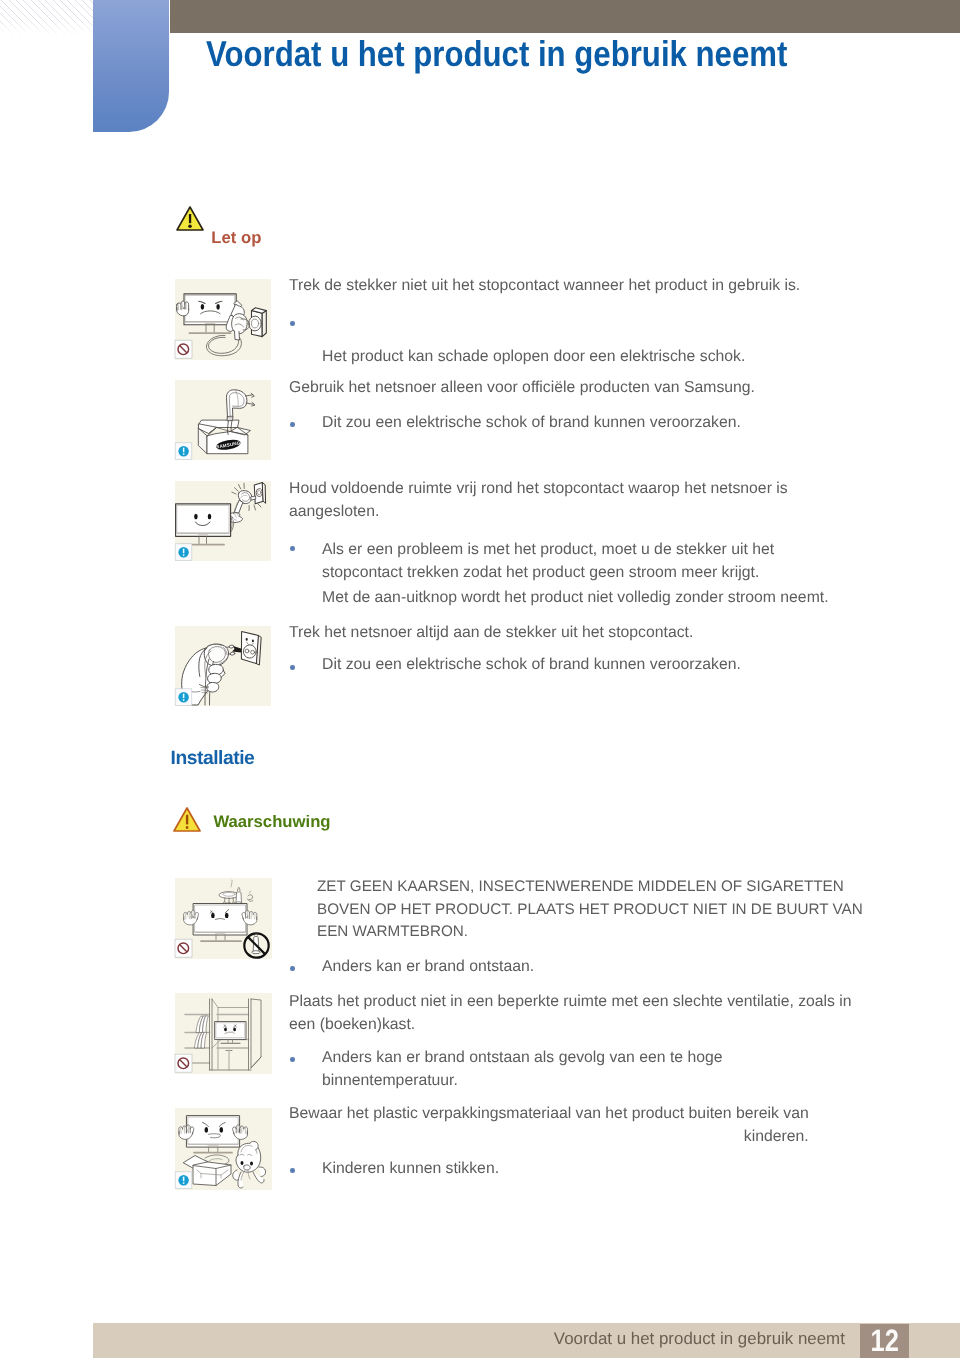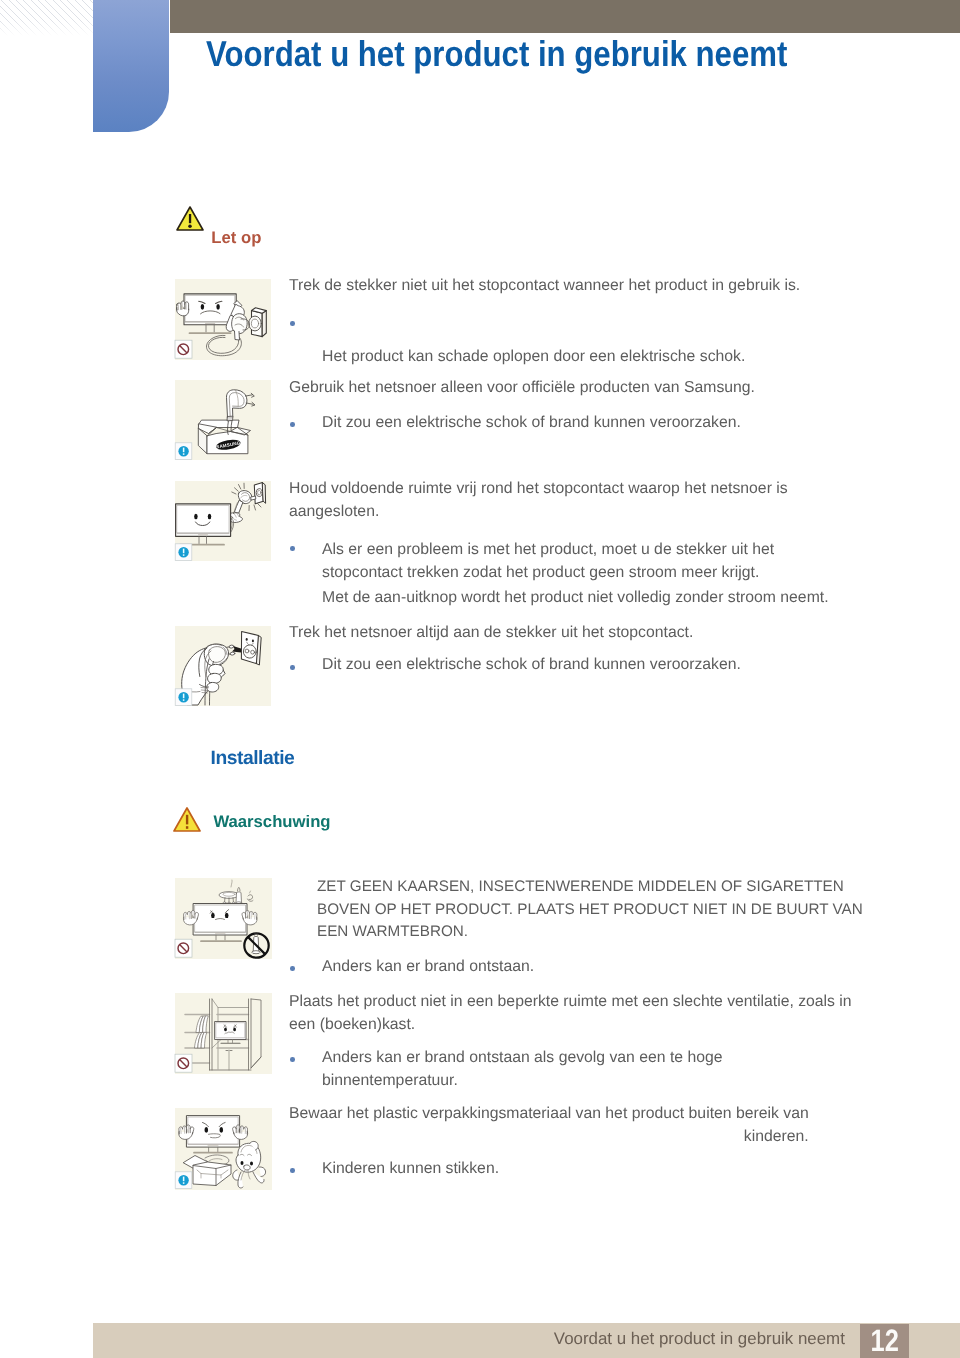--- a/index.html
+++ b/index.html
@@ -20,24 +20,24 @@
   }
   .bluetab{position:absolute;left:93px;top:0;width:76px;height:132px;
     background:linear-gradient(to bottom,#8da4d5 0%,#7d99d0 30%,#6d8cc8 62%,#5b82c2 100%);
     border-bottom-right-radius:40px;}
   .brownband{position:absolute;left:170px;top:0;right:0;height:33px;background:#7a7164;}
   .page-title{position:absolute;left:205.5px;top:36.2px;width:760px;
     color:#0b5ca6;font-size:36px;font-weight:bold;line-height:36px;
     white-space:pre;transform:scaleX(0.866);transform-origin:0 0;}
 
   
-  .sec-head{position:absolute;font-size:19.3px;font-weight:bold;color:#1562a9;letter-spacing:-0.48px;margin-left:40px;}
+  .sec-head{position:absolute;font-size:19.3px;font-weight:bold;color:#1562a9;letter-spacing:-0.48px;}
   .warnlabel{position:absolute;font-size:16.7px;font-weight:bold;}
   .warnlabel.letop{color:#b3553f;margin-top:16px;}
-  .warnlabel.waarsch{color:#0f766e;}
+  .warnlabel.waarsch{color:#4d7c0f;}
 
   
   .illu{position:absolute;background:#f6f4e7;}
   .illu > svg{position:absolute;left:0;top:0;overflow:visible;}
 
   
   .txt{position:absolute;color:#5d5d5d;font-size:15.78px;line-height:22.8px;
        white-space:pre;}
   .txt.caps{font-size:15.25px;line-height:22.4px;}
   .bullet{position:absolute;width:4.6px;height:4.6px;border-radius:50%;background:#5a7eb4;}

